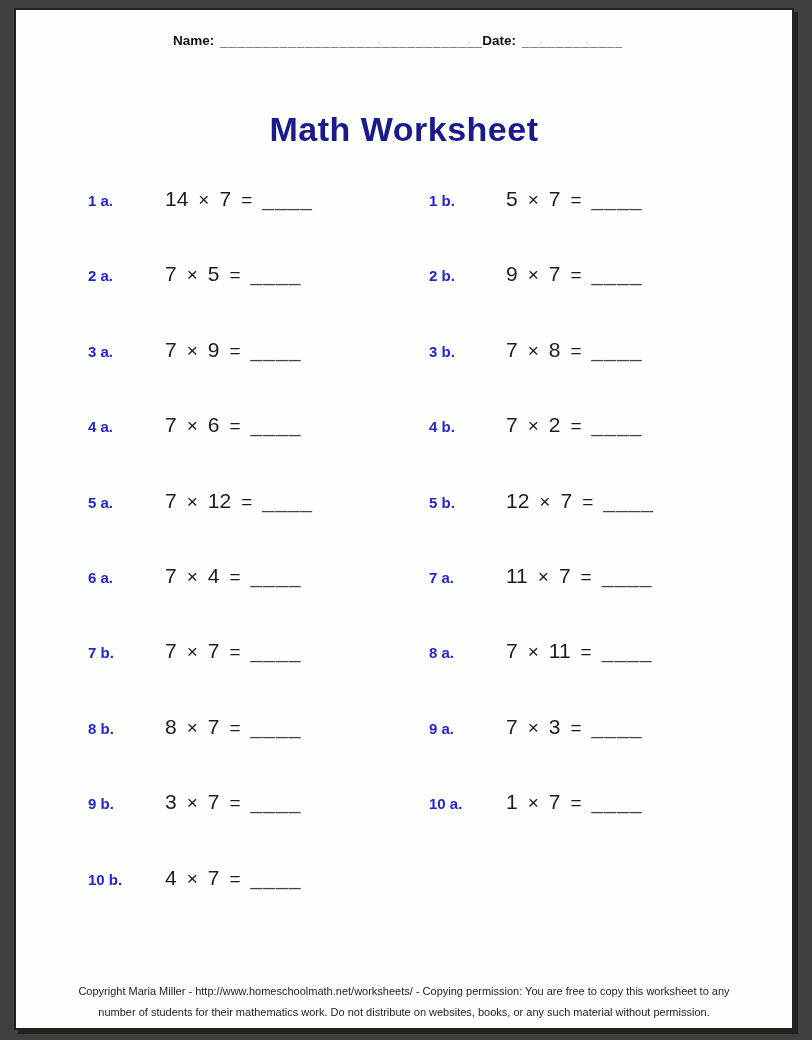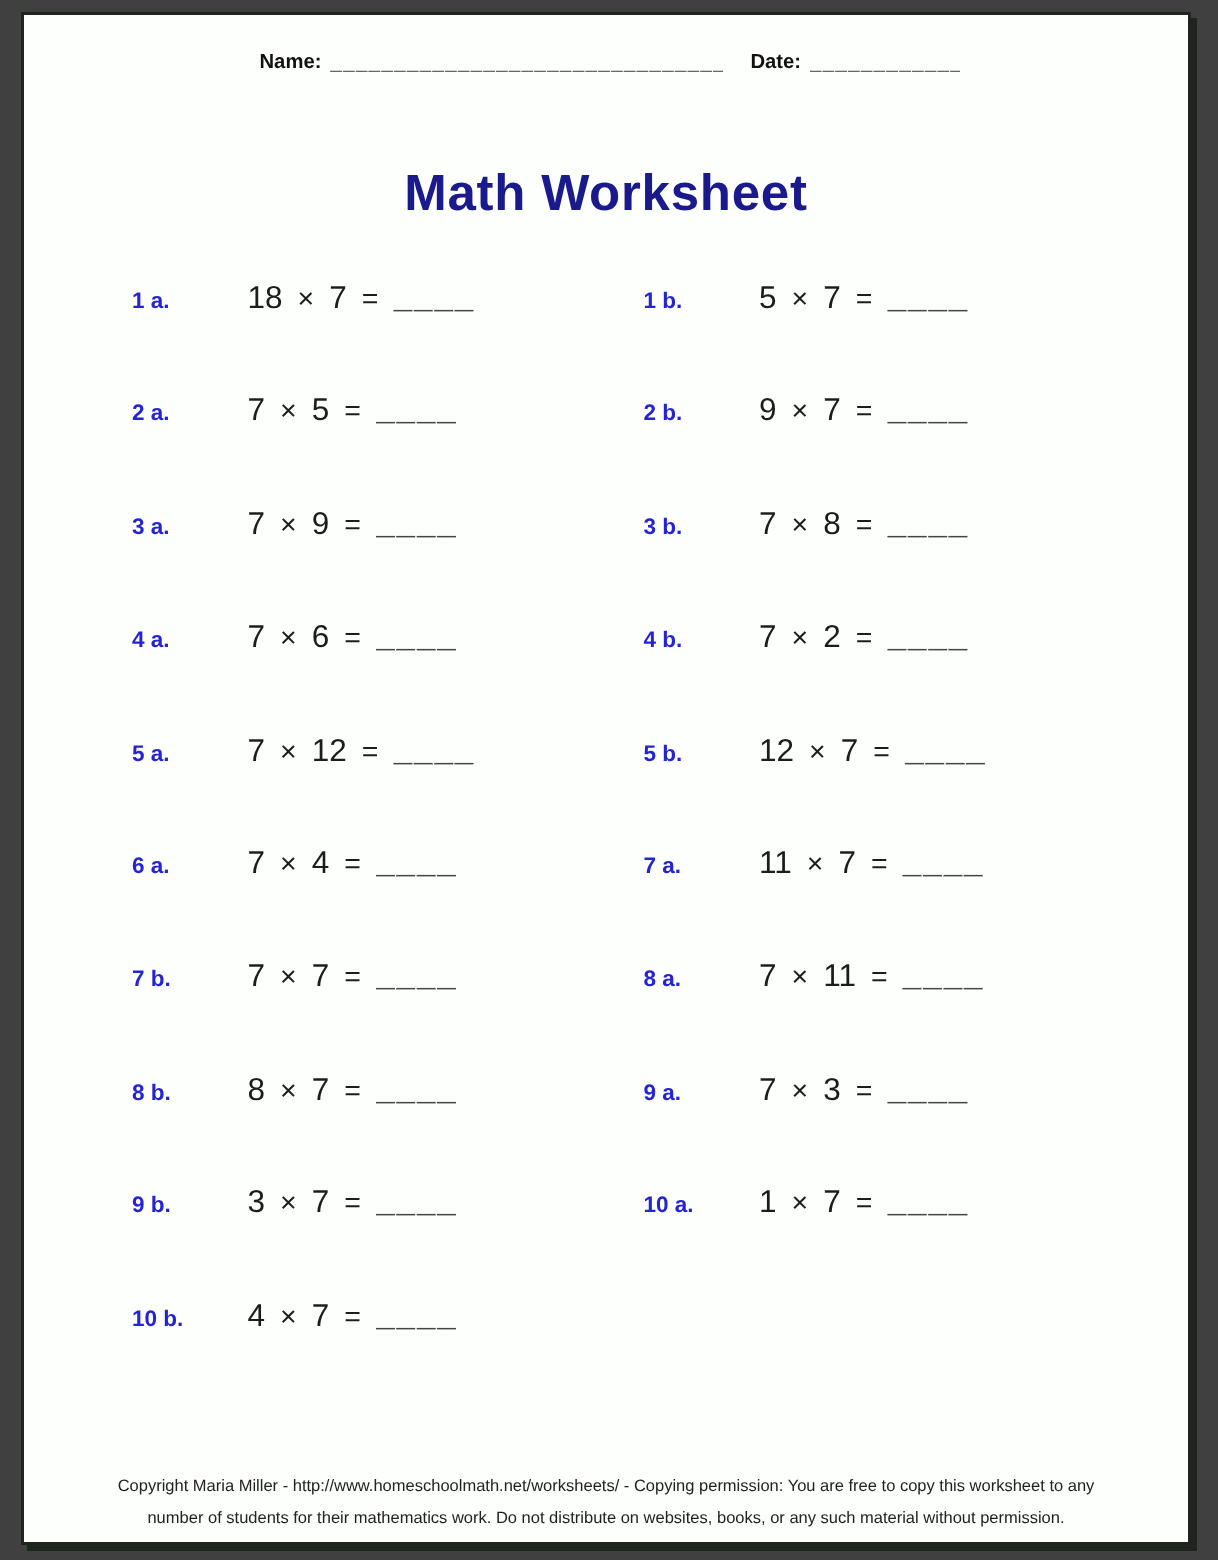--- a/index.html
+++ b/index.html
@@ -40,21 +40,21 @@
   .write-line {
     font-weight: normal;
     color: #666;
     letter-spacing: 1px;
     margin-left: 6px;
     overflow: hidden;
     display: inline-block;
   }
   .name-line { width: 262px; }
   .date-line { width: 100px; margin-right: 0; }
-  .date-label { margin-left: 18px; }
+  .date-label { }
   .worksheet-title {
     position: absolute;
     top: 90px;
     left: 0;
     width: 100%;
     text-align: center;
     font-size: 34px;
     font-weight: bold;
     color: #1a1a8c;
     letter-spacing: 0.5px;
@@ -85,21 +85,20 @@
     font-size: 21px;
     color: #1c1c1c;
   }
   .op {
     margin: 0 10px;
     font-size: 19px;
   }
   .answer-blank {
     color: #444;
     letter-spacing: 1px;
-    font-family: Liberation Mono, monospace;
   }
   .page-footer {
     position: absolute;
     bottom: 5px;
     left: 0;
     width: 100%;
     text-align: center;
     font-size: 11px;
     line-height: 21px;
     color: #222;
@@ -117,21 +116,21 @@
       <span class="date-label">Date:</span>
       <span class="write-line date-line">_____________</span>
     </div>
 
     <div class="worksheet-title">Math Worksheet</div>
 
     <div class="problems-grid" id="problems-grid">
         <div class="problem-cell">
         <span class="problem-label">1 a.</span>
         <span class="problem-expression">
-          <span>18</span><span class="op">×</span><span>7</span><span class="op">=</span><span class="answer-blank">____</span>
+          <span>14</span><span class="op">×</span><span>7</span><span class="op">=</span><span class="answer-blank">____</span>
         </span>
       </div>
         <div class="problem-cell">
         <span class="problem-label">1 b.</span>
         <span class="problem-expression">
           <span>5</span><span class="op">×</span><span>7</span><span class="op">=</span><span class="answer-blank">____</span>
         </span>
       </div>
         <div class="problem-cell">
         <span class="problem-label">2 a.</span>

